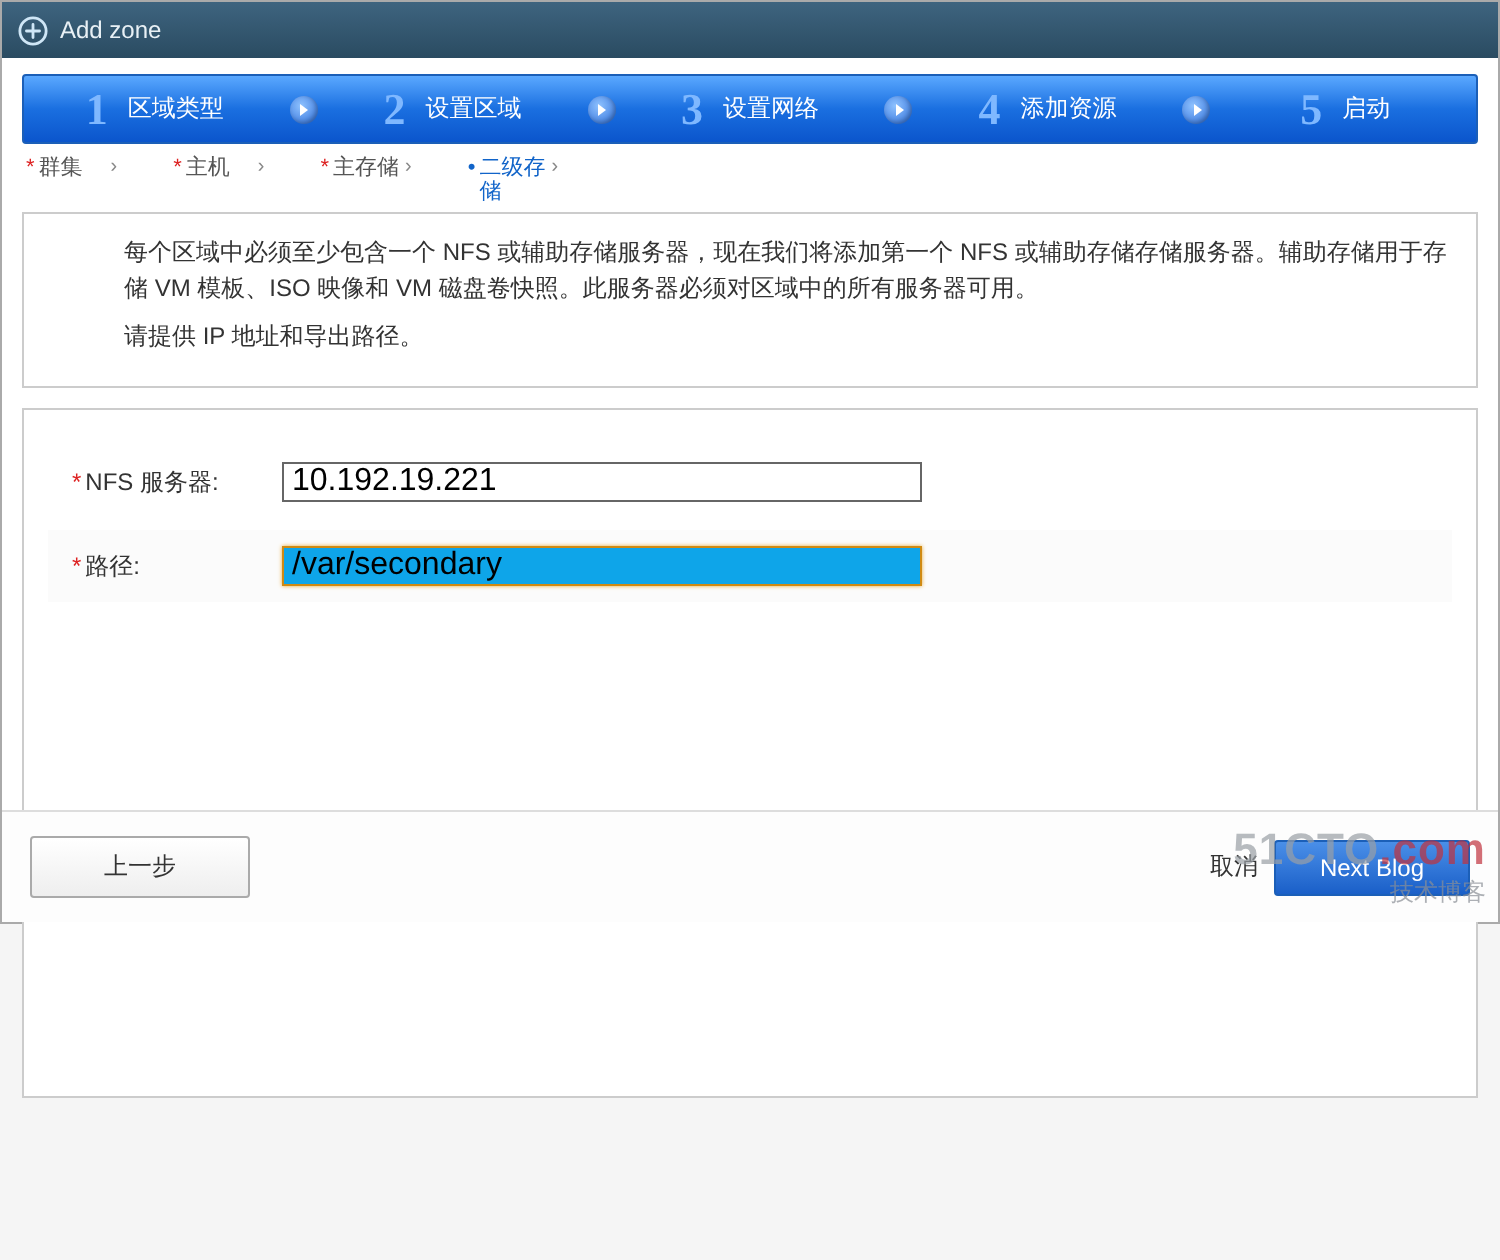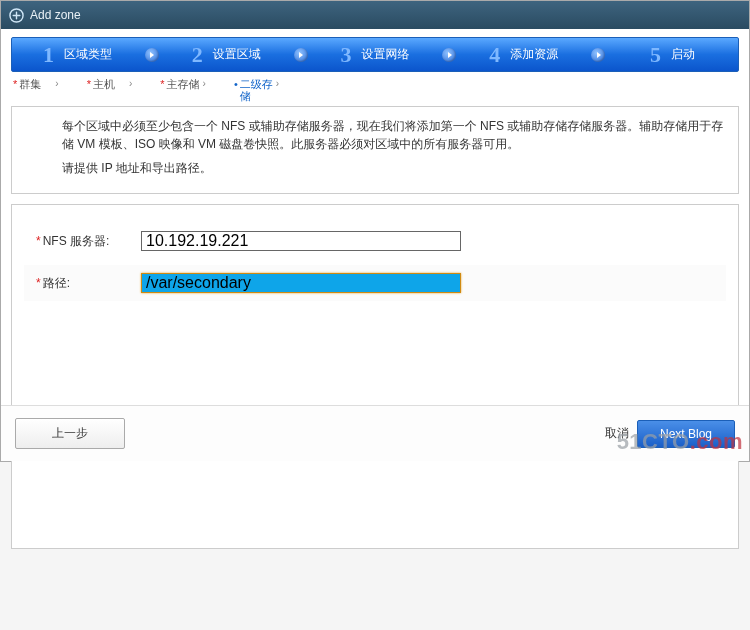--- a/index.html
+++ b/index.html
@@ -291,15 +291,16 @@
   <div class="footer">
     <button class="btn-prev">上一步</button>
     <div class="footer-right">
       <span class="link-cancel">取消</span>
       <button class="btn-next">Next Blog</button>
     </div>
   </div>
 
   <div class="watermark">
     <div class="w1"><span>51CTO</span><span class="red">.com</span></div>
+    <div class="w2">技术博客</div>
   </div>
 
 </div>
 
 </body></html>

